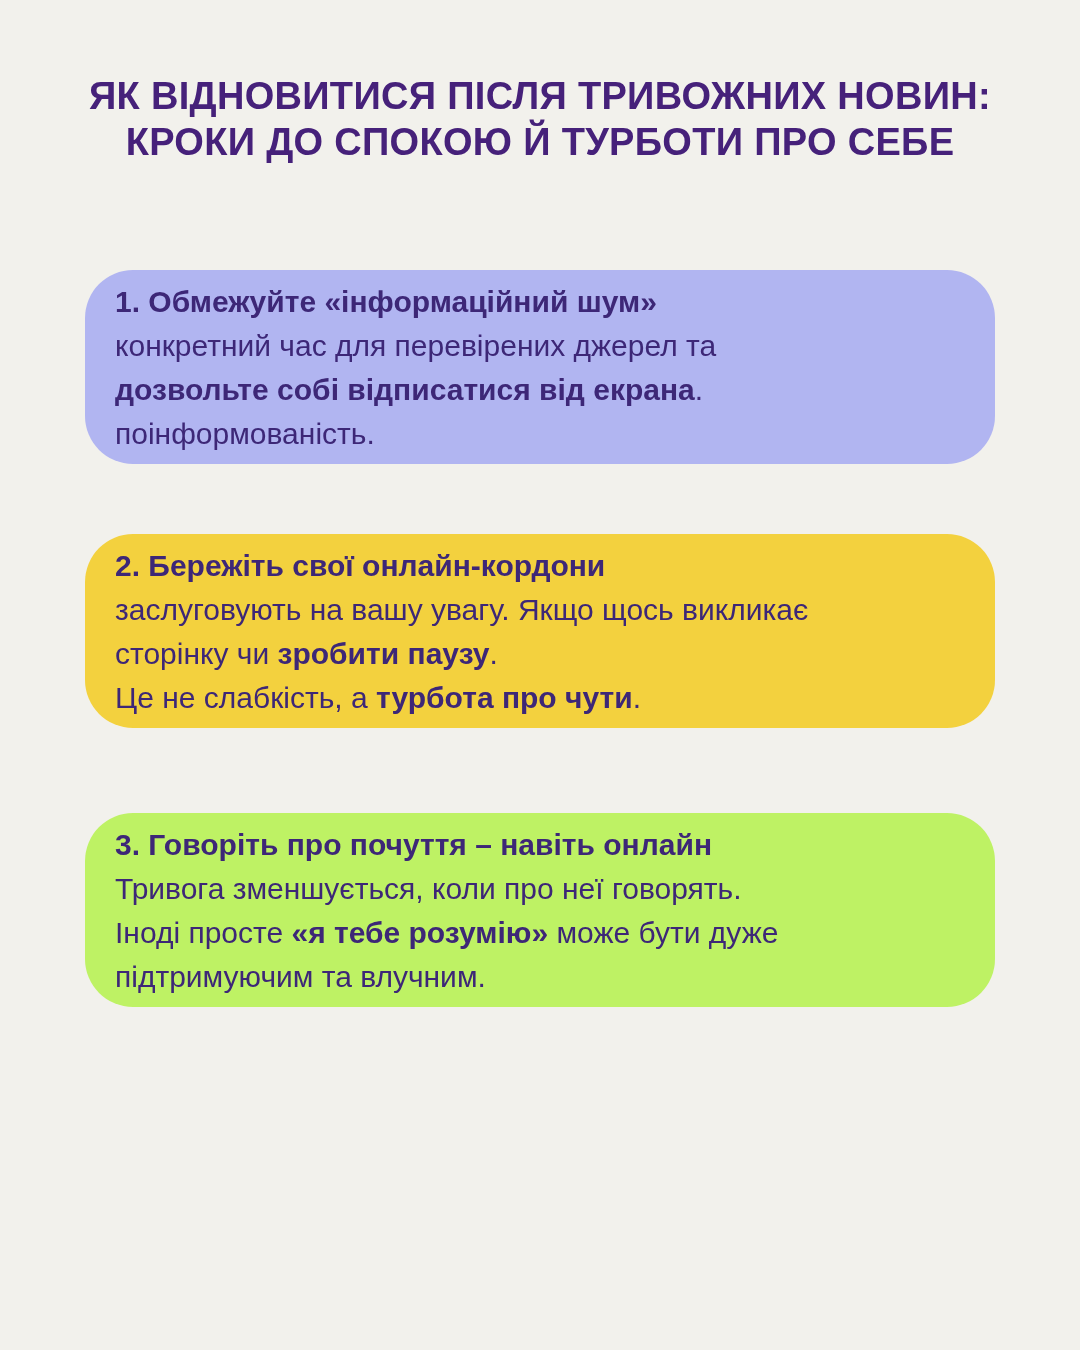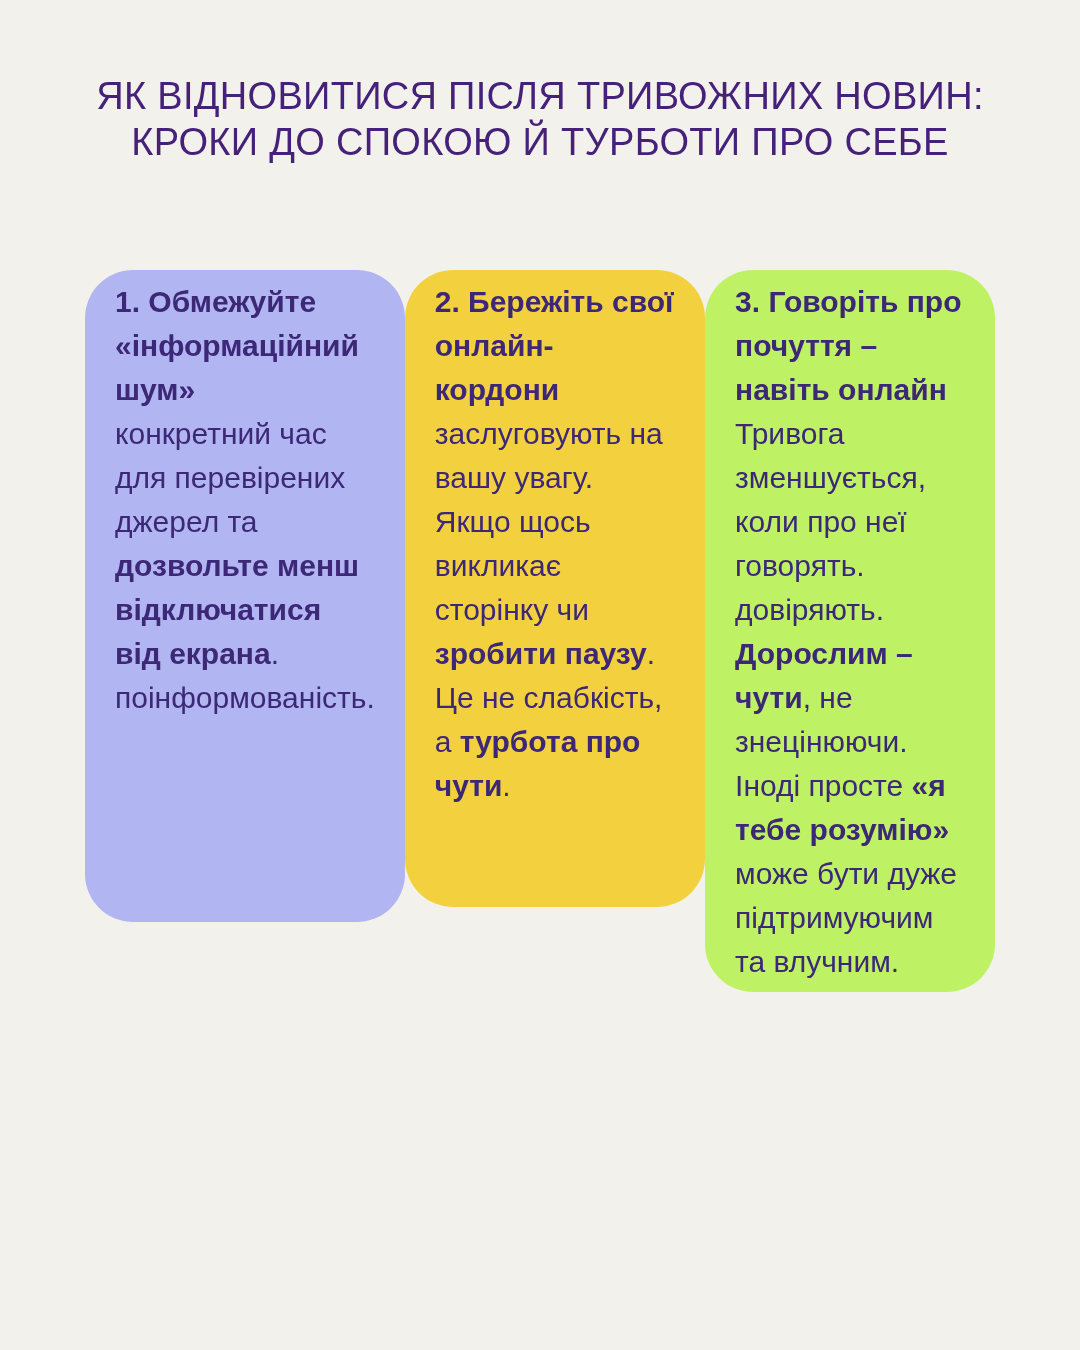--- a/index.html
+++ b/index.html
@@ -16,34 +16,34 @@
     position: relative;
     width: 1080px;
     height: 1350px;
     box-sizing: border-box;
   }
   .title {
     margin: 74px 40px 0 40px;
     text-align: center;
     font-size: 38px;
     line-height: 1.2;
-    font-weight: 400;
+    font-weight: 700;
     letter-spacing: 0.3px;
     text-transform: uppercase;
   }
   .title .title-line {
     display: block;
   }
   .cards {
     position: absolute;
     left: 85px;
     right: 85px;
     top: 196px;
     display: flex;
-    flex-direction: row;
+    flex-direction: column;
   }
   .card {
     box-sizing: border-box;
     border-radius: 48px;
     padding: 10px 30px 8px 30px;
     font-size: 30px;
     line-height: 44px;
   }
   .card:nth-child(1) { margin-bottom: 70px; }
   .card:nth-child(2) { margin-bottom: 85px; }
@@ -61,30 +61,29 @@
 
 <div class="poster" style="background: rgb(242, 241, 236);">
   <h1 class="title" style="color: rgb(70, 33, 122);">
     <span class="title-line">ЯК ВІДНОВИТИСЯ ПІСЛЯ ТРИВОЖНИХ НОВИН:</span>
     <span class="title-line">КРОКИ ДО СПОКОЮ Й ТУРБОТИ ПРО СЕБЕ</span>
   </h1>
   <section class="cards">
       <div class="card" style="background: rgb(177, 181, 241); color: rgb(61, 39, 119);">
         <div class="card-heading">1. Обмежуйте «інформаційний шум»</div>
         <div class="card-line"><span>конкретний час для перевірених джерел та</span></div>
-        <div class="card-line"><span class="run-bold">дозвольте менш відключатися від екрана</span><span>.</span></div>
+        <div class="card-line"><span class="run-bold">дозвольте собі відписатися від екрана</span><span>.</span></div>
         <div class="card-line"><span>поінформованість.</span></div>
       </div>
       <div class="card" style="background: rgb(243, 209, 62); color: rgb(61, 39, 119);">
         <div class="card-heading">2. Бережіть свої онлайн-кордони</div>
         <div class="card-line"><span>заслуговують на вашу увагу. Якщо щось викликає</span></div>
         <div class="card-line"><span>сторінку чи </span><span class="run-bold">зробити паузу</span><span>.</span></div>
         <div class="card-line"><span>Це не слабкість, а </span><span class="run-bold">турбота про чути</span><span>.</span></div>
       </div>
       <div class="card" style="background: #bef264; color: rgb(61, 39, 119);">
         <div class="card-heading">3. Говоріть про почуття – навіть онлайн</div>
         <div class="card-line"><span>Тривога зменшується, коли про неї говорять.</span></div>
-        <div class="card-line"><span>довіряють. </span><span class="run-bold">Дорослим – чути</span><span>, не знецінюючи.</span></div>
         <div class="card-line"><span>Іноді просте </span><span class="run-bold">«я тебе розумію»</span><span> може бути дуже</span></div>
         <div class="card-line"><span>підтримуючим та влучним.</span></div>
       </div>
     </section>
 </div>
 
 </body></html>

